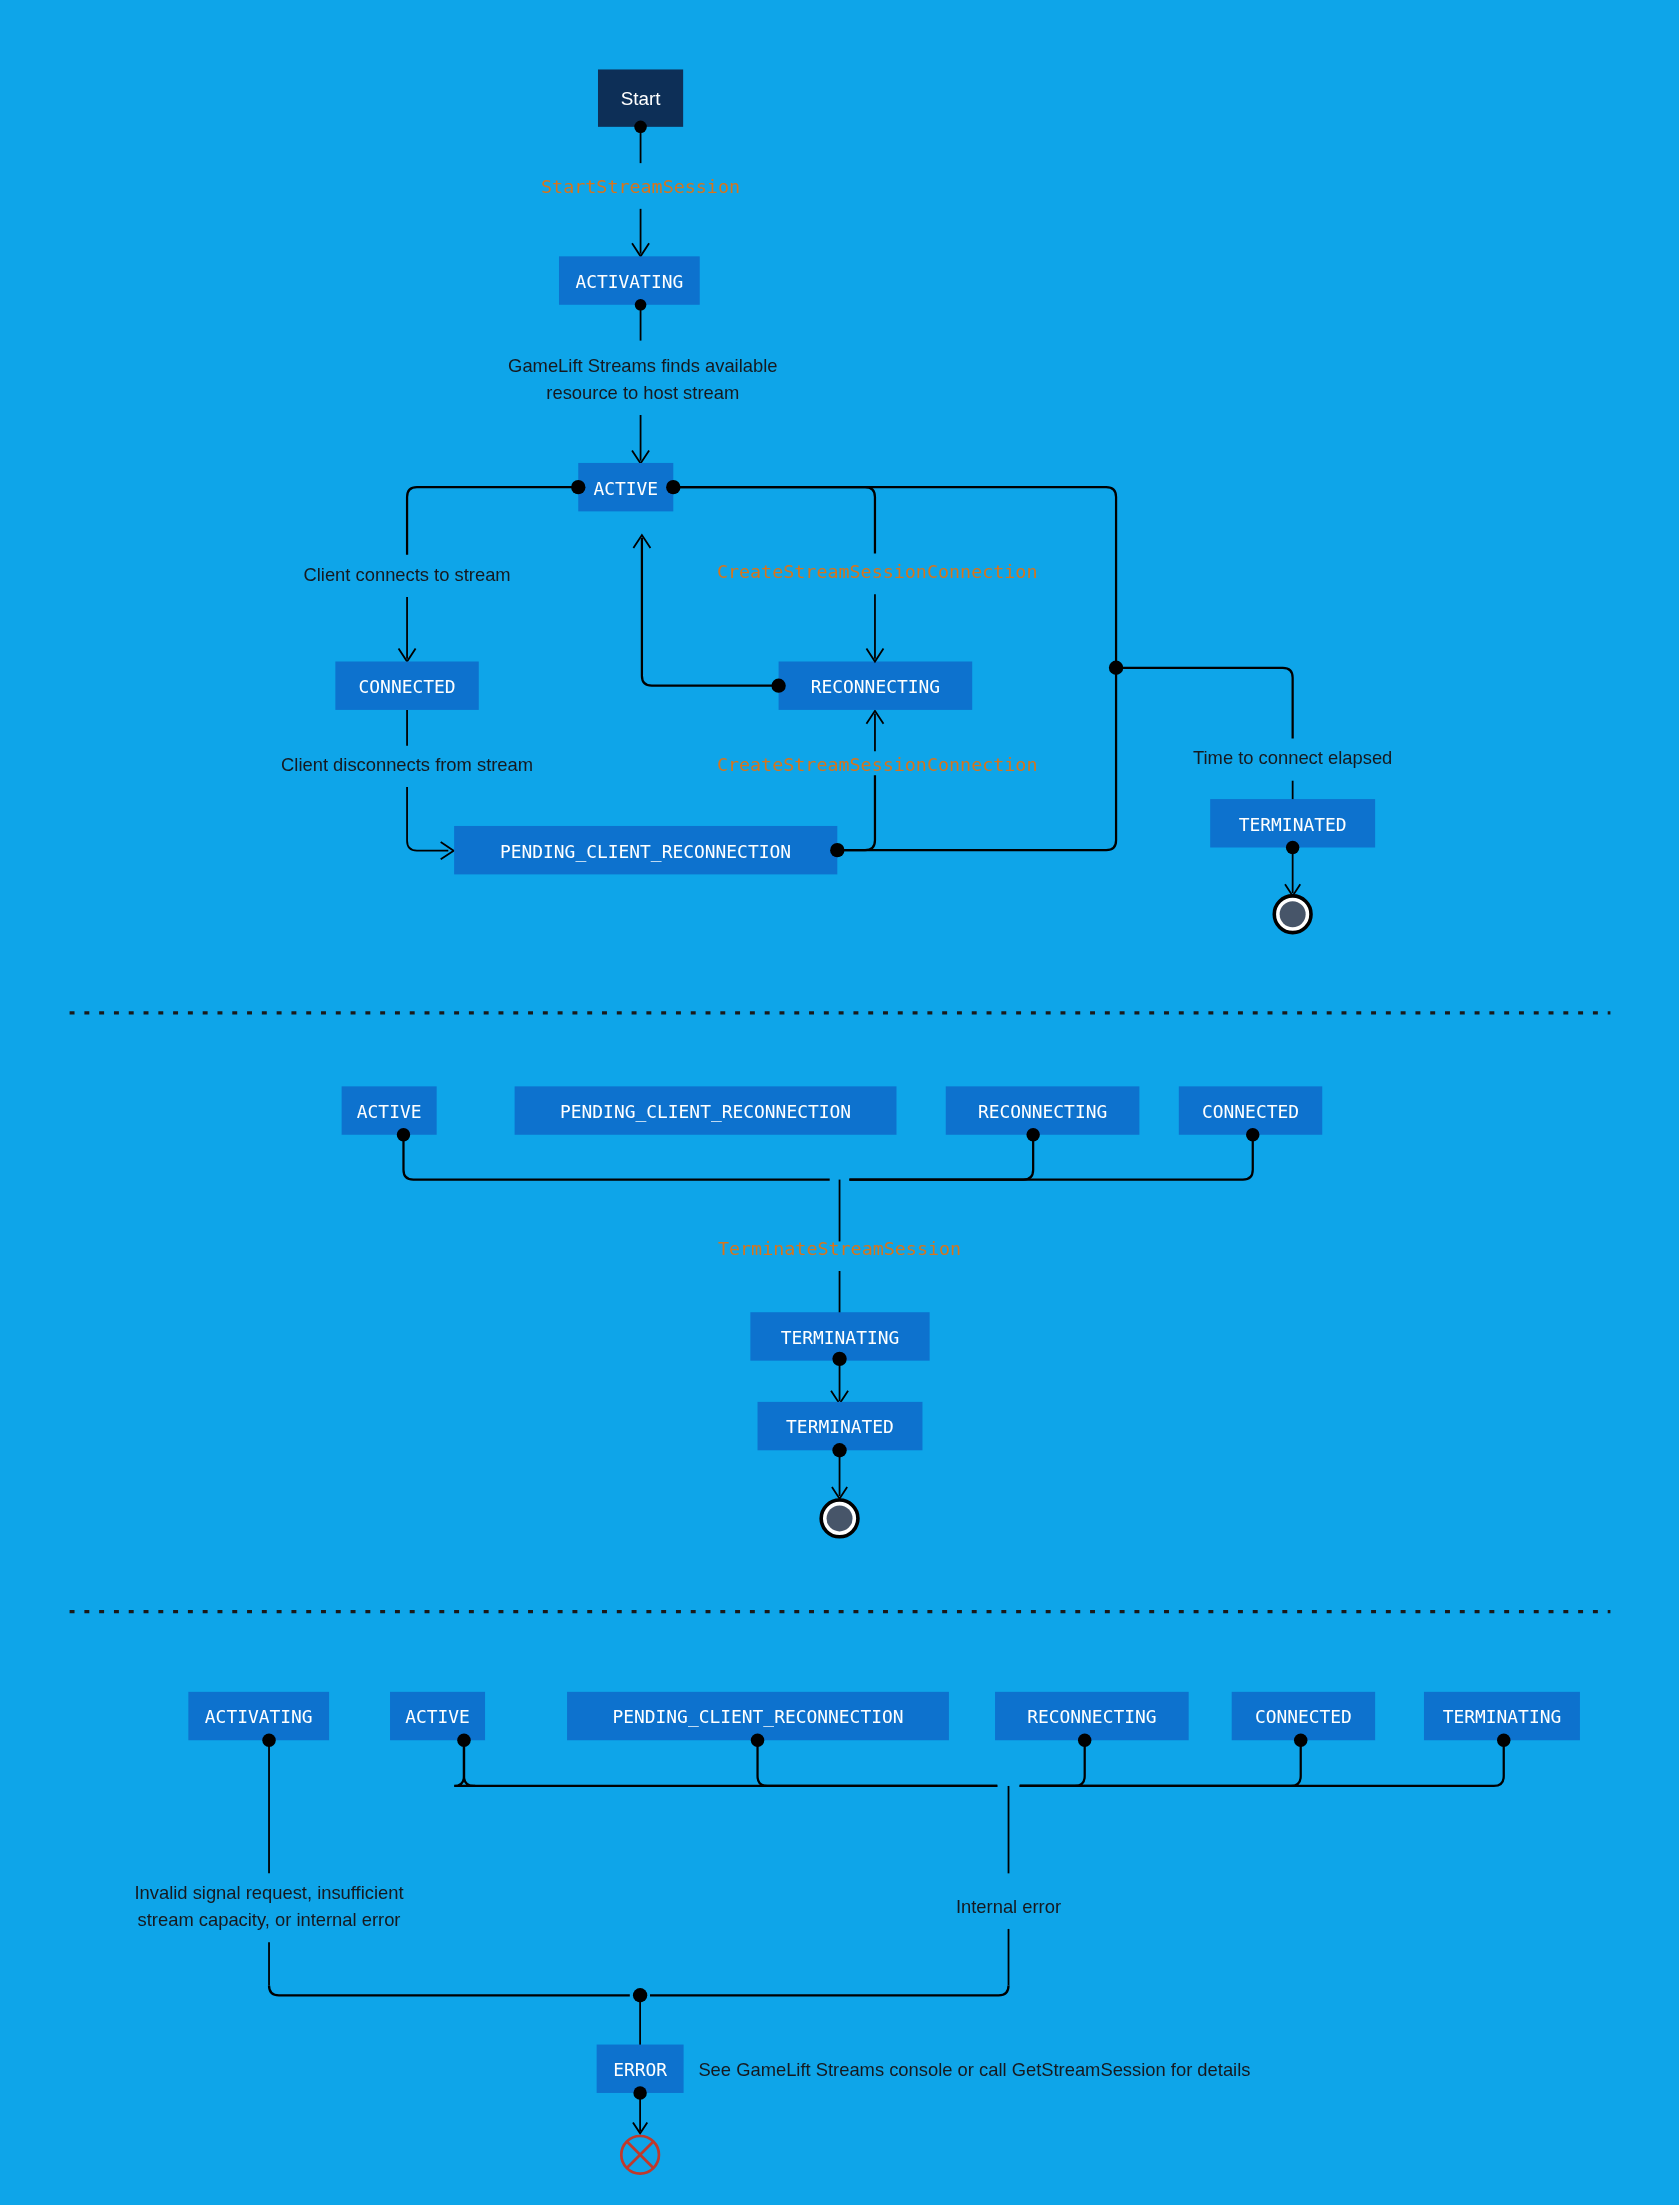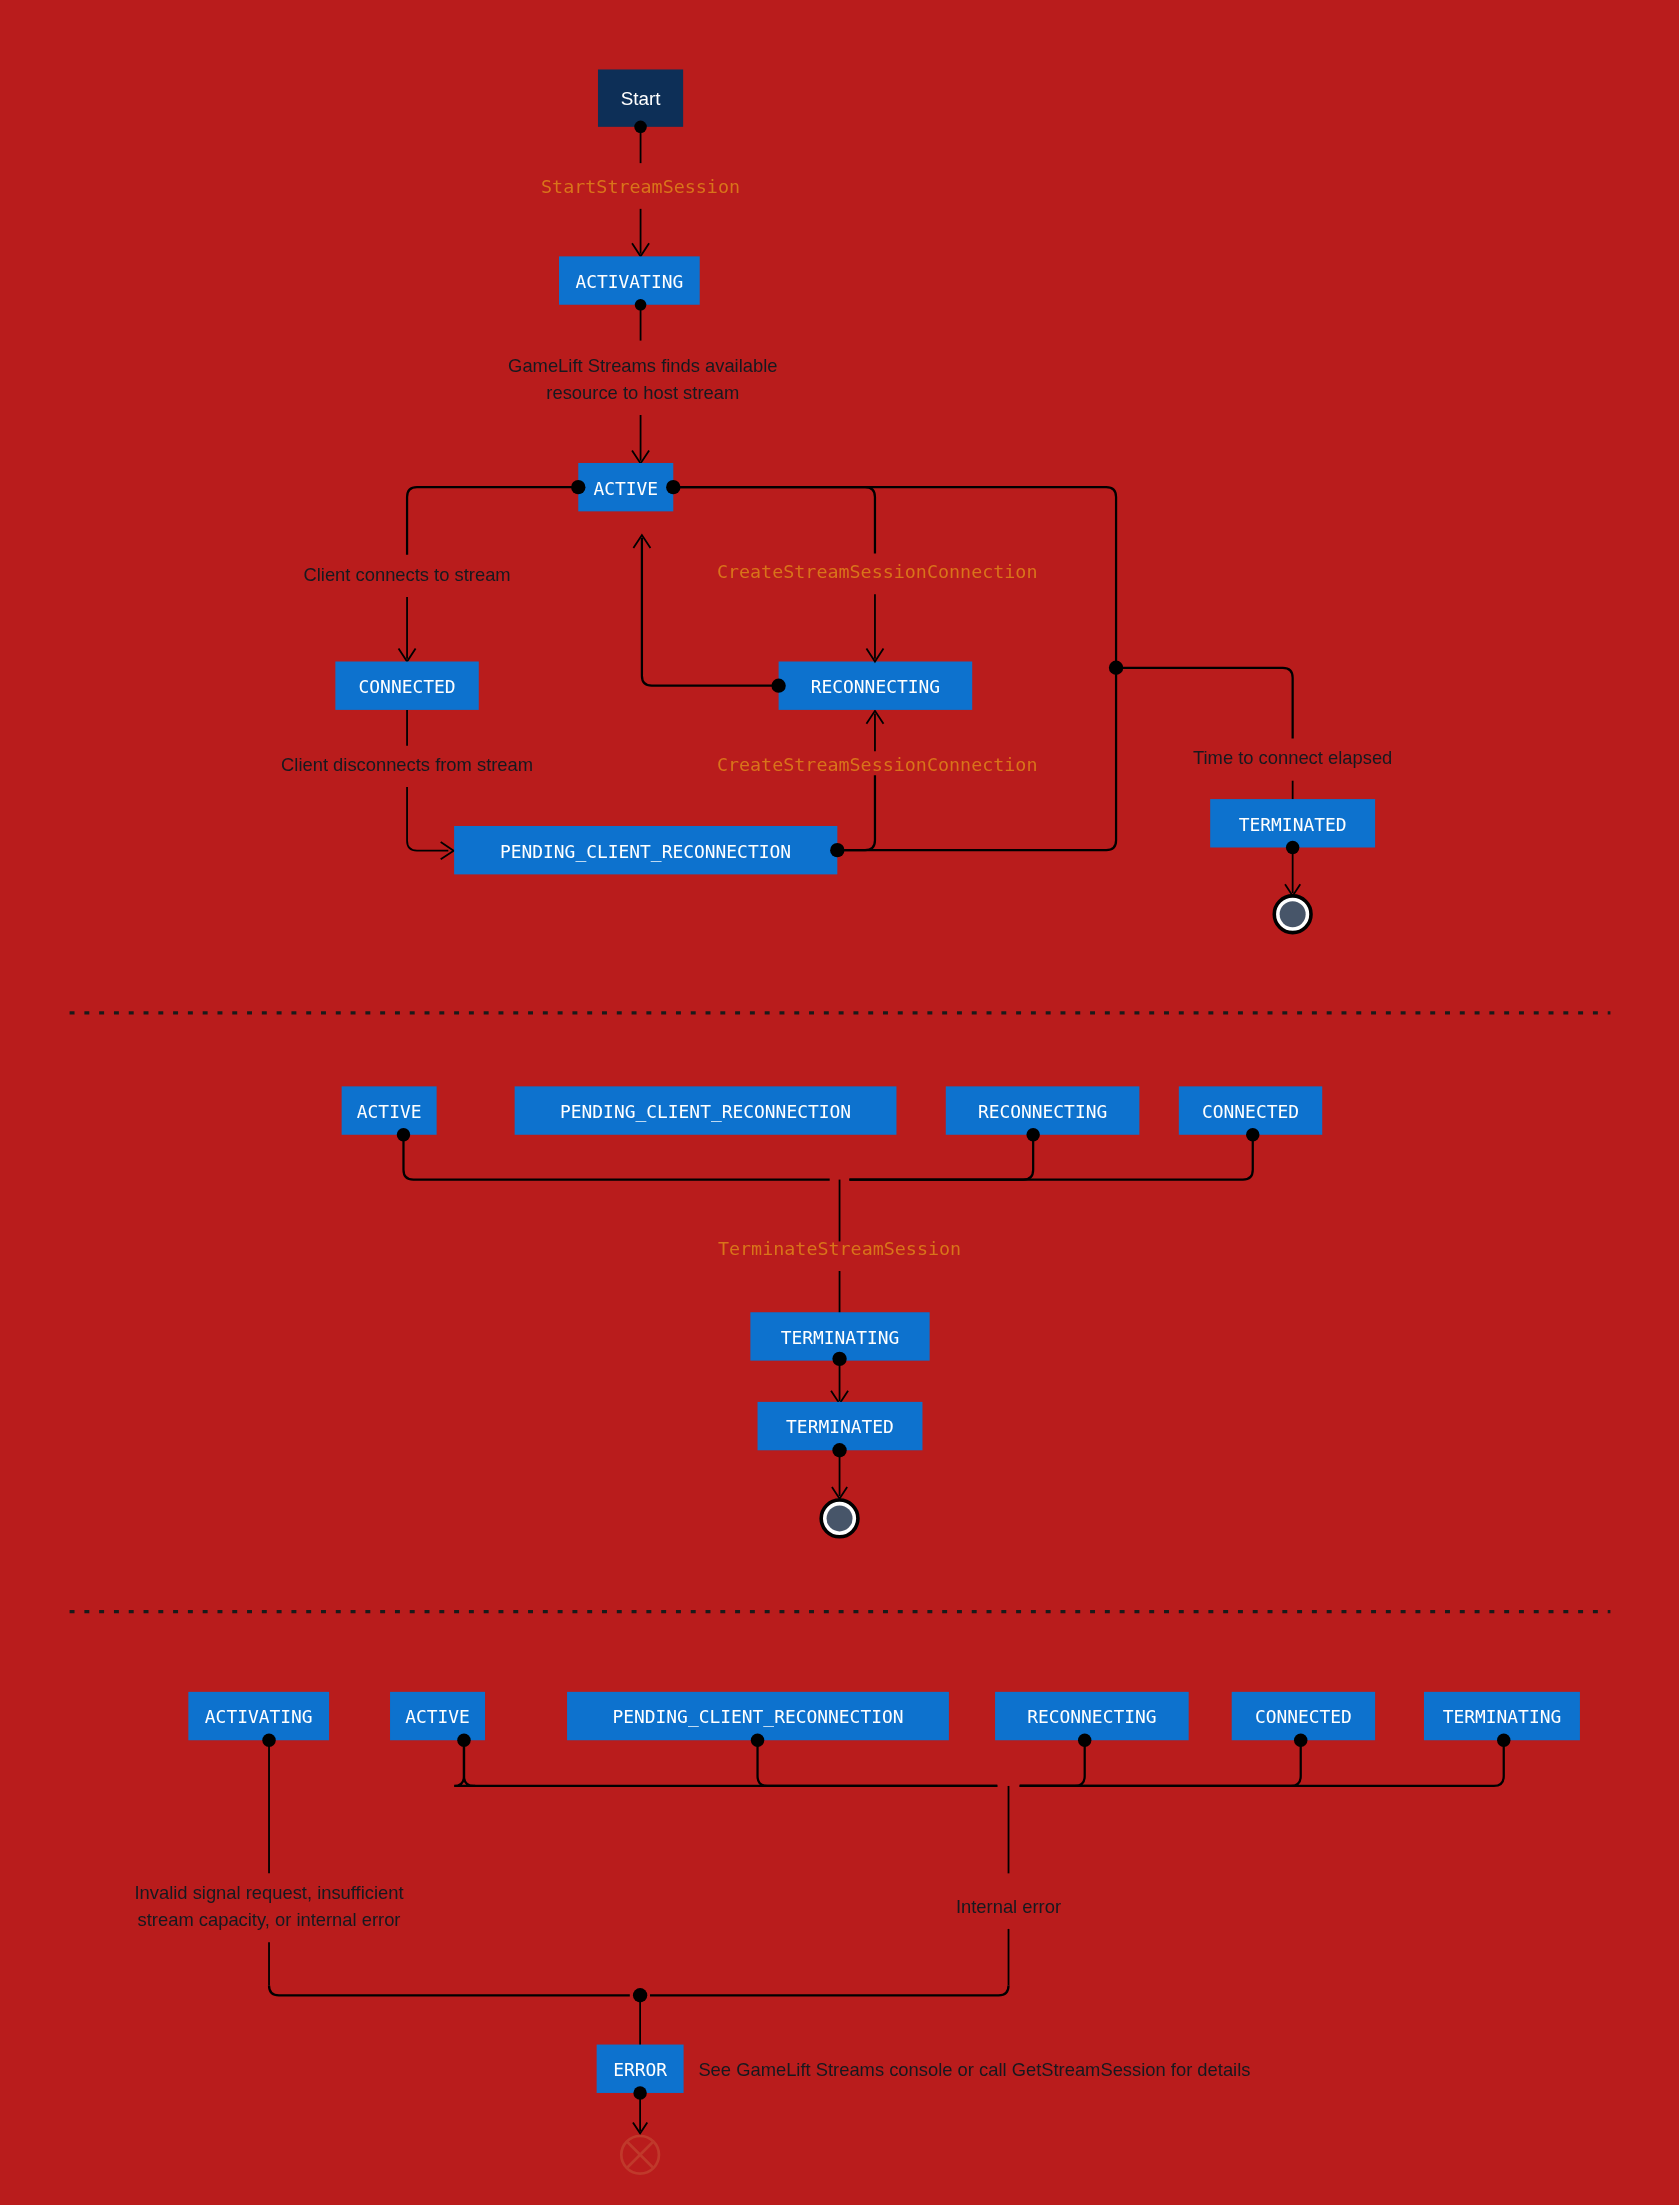--- a/index.html
+++ b/index.html
@@ -1,17 +1,17 @@
 <!DOCTYPE html>
 <html style="font-size:7.2px"><head>
 <meta charset="utf-8">
 <style>
   html,body{margin:0;padding:0;background:#ffffff;}
   body{font-family:"Liberation Sans",sans-serif;}
-  #stage{position:relative;width:1680px;height:2205px;background:#b91c1c;overflow:hidden;}
+  #stage{position:relative;width:1680px;height:2205px;background:#0ea5e9;overflow:hidden;}
   svg{display:block;width:1680px;height:2205px;}
   .state-box{fill:#0d72ce;}
   .start-box{fill:#0d2f57;}
   .state-label{fill:#ffffff;font-family:"DejaVu Sans Mono","Liberation Mono",monospace;font-size:40px;text-anchor:middle;dominant-baseline:central;letter-spacing:0px;}
   .start-label{fill:#ffffff;font-family:"Liberation Sans",sans-serif;font-size:42px;text-anchor:middle;dominant-baseline:central;}
   .edge{fill:none;stroke:#000000;stroke-width:5;}
   .edge-thin{fill:none;stroke:#000000;stroke-width:4;}
   .dot{fill:#000000;}
   .note{fill:#16191f;font-family:"Liberation Sans",sans-serif;font-size:41px;text-anchor:middle;}
   .note-left{fill:#16191f;font-family:"Liberation Sans",sans-serif;font-size:41px;text-anchor:start;}

